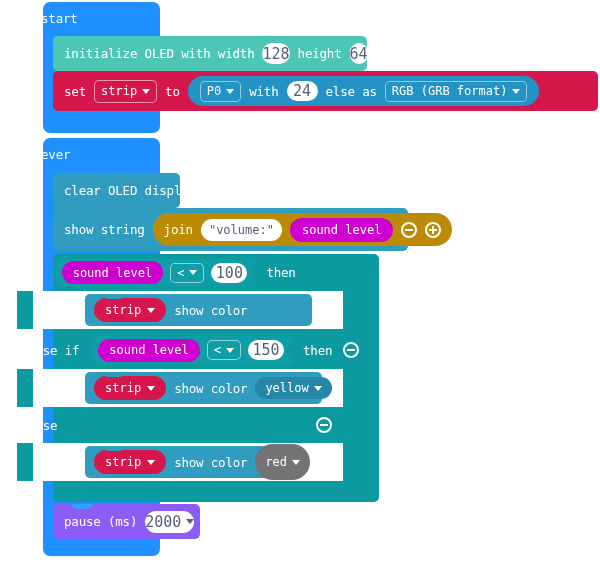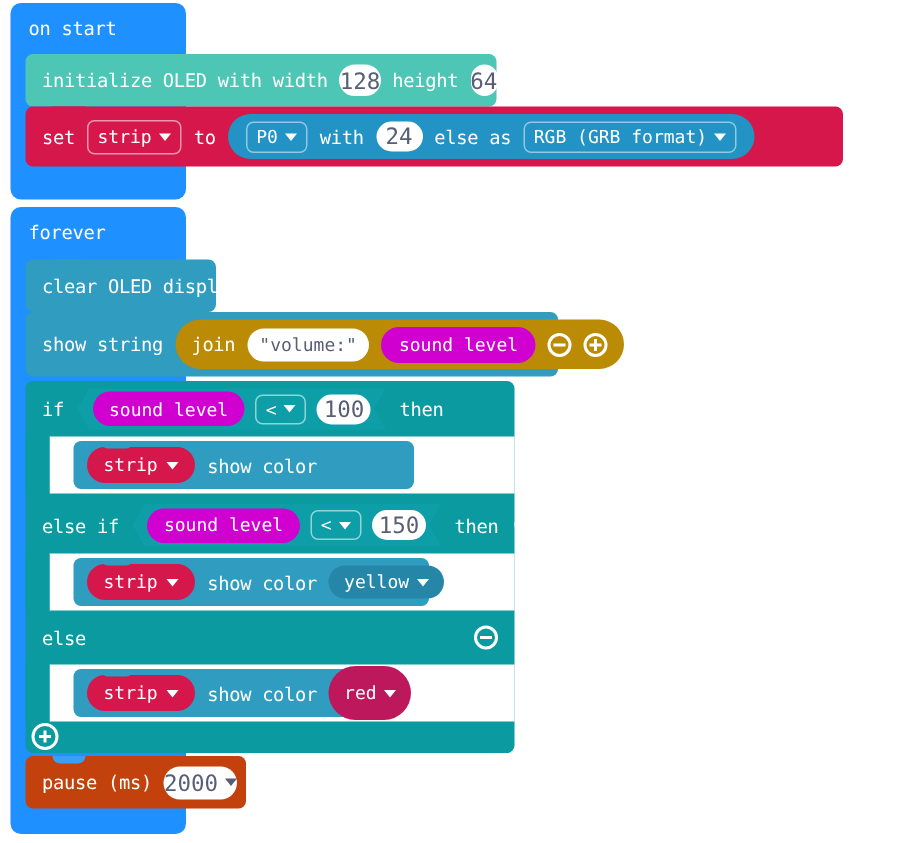--- a/index.html
+++ b/index.html
@@ -4,21 +4,21 @@
 <style>
   html,body{margin:0;padding:0;}
   body{
     width:600px;height:562px;background:#ffffff;
     font-family:"DejaVu Sans Mono","Liberation Mono",monospace;
     overflow:hidden;position:relative;
   }
   .canvas{position:absolute;left:0;top:0;width:600px;height:562px;text-align:right;}
 
   
-  .blk{position:absolute;box-sizing:border-box;}
+  .blk{position:absolute;box-sizing:border-box;margin-left:36px;}
   .hat{border-radius:6px 6px 4px 4px;}
   .notch-top{position:absolute;left:18px;top:0;width:22px;height:5px;
     background:inherit;border-radius:0 0 6px 6px;}
 
   .label{color:#ffffff;font-size:12.5px;letter-spacing:-0.2px;white-space:nowrap;}
 
   
   .oval{display:inline-flex;align-items:center;justify-content:center;
     border-radius:999px;color:#fff;font-size:12px;white-space:nowrap;box-sizing:border-box;}
   .num{background:#ffffff;color:#575e75;border-radius:999px;
@@ -209,35 +209,35 @@
   </div>
 
   <div class="blk" style="left:49px;top:446px;width:214px;height:32px;background:#2f9cc0;border-radius:5px;">
     <div class="notch-top" style="background:#2f9cc0;"></div>
     <div class="row" style="padding:0 9px;gap:8px;">
       <span class="oval" style="background:#d6174b;height:24px;padding:0 11px;gap:6px;">
         <span>strip</span>
         <i class="caret"></i>
       </span>
       <span class="label">show color</span>
-      <span class="dd" style="background:#be185d;height:34px;border-radius:999px;padding:18px 10px;">
+      <span class="dd" style="background:#737373;height:34px;border-radius:999px;padding:18px 10px;">
         <span>red</span>
         <i class="caret"></i>
       </span>
     </div>
   </div>
 
   <div style="position:absolute;left:21px;top:482px;" class="cbtnwrap">
     <span class="cbtn" style="width:18px;height:18px;">
         <i class="h"></i>
         <i class="v"></i>
       </span>
   </div>
 
-  <div class="blk" style="left:17px;top:504px;width:147px;height:35px;background:#c2410c;border-radius:5px;">
+  <div class="blk" style="left:17px;top:504px;width:147px;height:35px;background:#8b5cf6;border-radius:5px;">
     <div class="notch-top" style="background:#3a9ef5;"></div>
     <div class="row" style="padding:0 11px;gap:8px;">
       <span class="label">pause (ms)</span>
       <span class="num" style="width:54px;height:22px;gap:5px;">
         <span>2000</span>
         <i class="caret" style="border-top-color:#575e75;"></i>
       </span>
     </div>
   </div>
 

